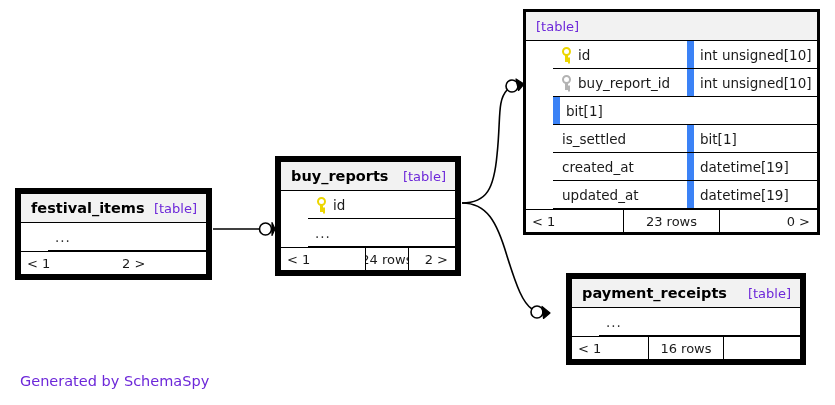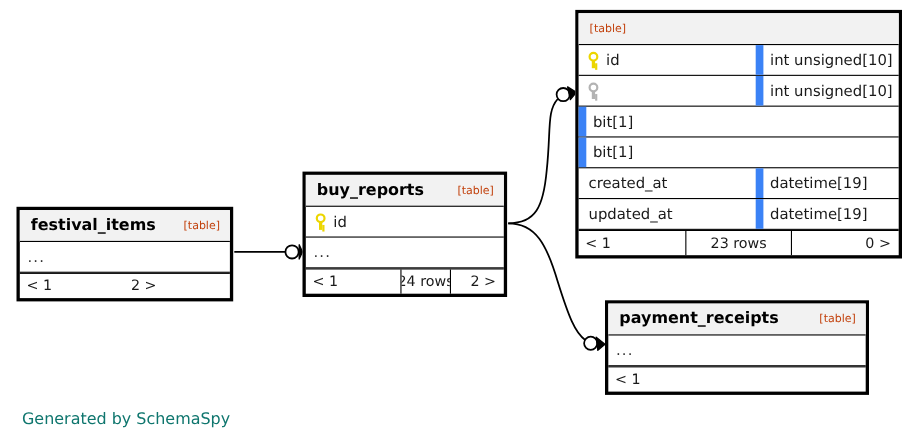--- a/index.html
+++ b/index.html
@@ -26,21 +26,21 @@
     left: 0;
     top: 0;
     width: 835px;
     height: 405px;
     pointer-events: none;
   }
 
   .table-box {
     position: absolute;
     background: #ffffff;
-    border: 3px solid #000000;
+    border: 6px solid #000000;
     box-sizing: border-box;
     z-index: 2;
   }
   .table-box.focal {
     border: 3px solid #000000;
   }
 
   .tbl-header {
     display: flex;
     align-items: center;
@@ -51,31 +51,32 @@
     padding: 0 9px 0 10px;
     box-sizing: border-box;
   }
   .tbl-title {
     font-weight: bold;
     font-size: 14.5px;
     color: #000000;
     white-space: nowrap;
   }
   .tbl-tag {
-    font-size: 10px;
-    color: #c2410c;
+    font-size: 13px;
+    color: #6d28d9;
     white-space: nowrap;
   }
 
   .tbl-row {
     display: flex;
     align-items: stretch;
     height: 28px;
     border-bottom: 1px solid #000000;
     box-sizing: border-box;
+    margin-left: 27px;
   }
   .tbl-row:last-of-type {
     border-bottom: none;
   }
   .cell-name {
     flex: 1 1 auto;
     display: flex;
     align-items: center;
     gap: 7px;
     padding-left: 9px;
@@ -159,21 +160,21 @@
   .foot-next {
     justify-content: flex-end;
     padding-right: 7px;
   }
 
   .caption {
     position: absolute;
     left: 20px;
     top: 373px;
     font-size: 14.5px;
-    color: #0f766e;
+    color: #6d28d9;
     white-space: nowrap;
     z-index: 3;
     text-align: center;
   }
 </style>
 </head>
 <body>
 
 <div id="canvas">
 
@@ -240,58 +241,63 @@
         <div class="tbl-row">
           <div class="cell-name">
             <span class="key-icon key-pk"></span>
             <span>id</span>
           </div>
           <div class="cell-type" style="width: 130px;">int unsigned[10]</div>
         </div>
         <div class="tbl-row">
           <div class="cell-name">
             <span class="key-icon key-fk"></span>
+            <span>buy_report_id</span>
           </div>
           <div class="cell-type" style="width: 130px;">int unsigned[10]</div>
         </div>
         <div class="tbl-row">
           <div class="cell-type" style="width: 130px;">bit[1]</div>
         </div>
         <div class="tbl-row">
+          <div class="cell-name">
+            <span>is_settled</span>
+          </div>
           <div class="cell-type" style="width: 130px;">bit[1]</div>
         </div>
         <div class="tbl-row">
           <div class="cell-name">
             <span>created_at</span>
           </div>
           <div class="cell-type" style="width: 130px;">datetime[19]</div>
         </div>
         <div class="tbl-row">
           <div class="cell-name">
             <span>updated_at</span>
           </div>
           <div class="cell-type" style="width: 130px;">datetime[19]</div>
         </div>
         <div class="tbl-footer">
           <div class="foot-cell foot-prev" style="width: 99px;">&lt; 1</div>
           <div class="foot-cell foot-rows" style="width: 99px;">23 rows</div>
           <div class="foot-cell foot-next" style="width: 99px;">0 &gt;</div>
         </div>
       </div>
-      <div class="table-box" style="left: 550px; top: 273px; width: 240px;">
+      <div class="table-box" style="left: 566px; top: 273px; width: 240px;">
         <div class="tbl-header">
           <span class="tbl-title">payment_receipts</span>
           <span class="tbl-tag">[table]</span>
         </div>
         <div class="tbl-row row-ellipsis">
           <div class="cell-name">
             <span>...</span>
           </div>
         </div>
         <div class="tbl-footer">
           <div class="foot-cell foot-prev" style="width: 80px;">&lt; 1</div>
+          <div class="foot-cell foot-rows" style="width: 80px;">16 rows</div>
           <div class="foot-cell foot-next" style="width: 80px;"></div>
         </div>
       </div>
     </div>
 
   <div class="caption">Generated by SchemaSpy</div>
 </div>
 
 </body></html>

